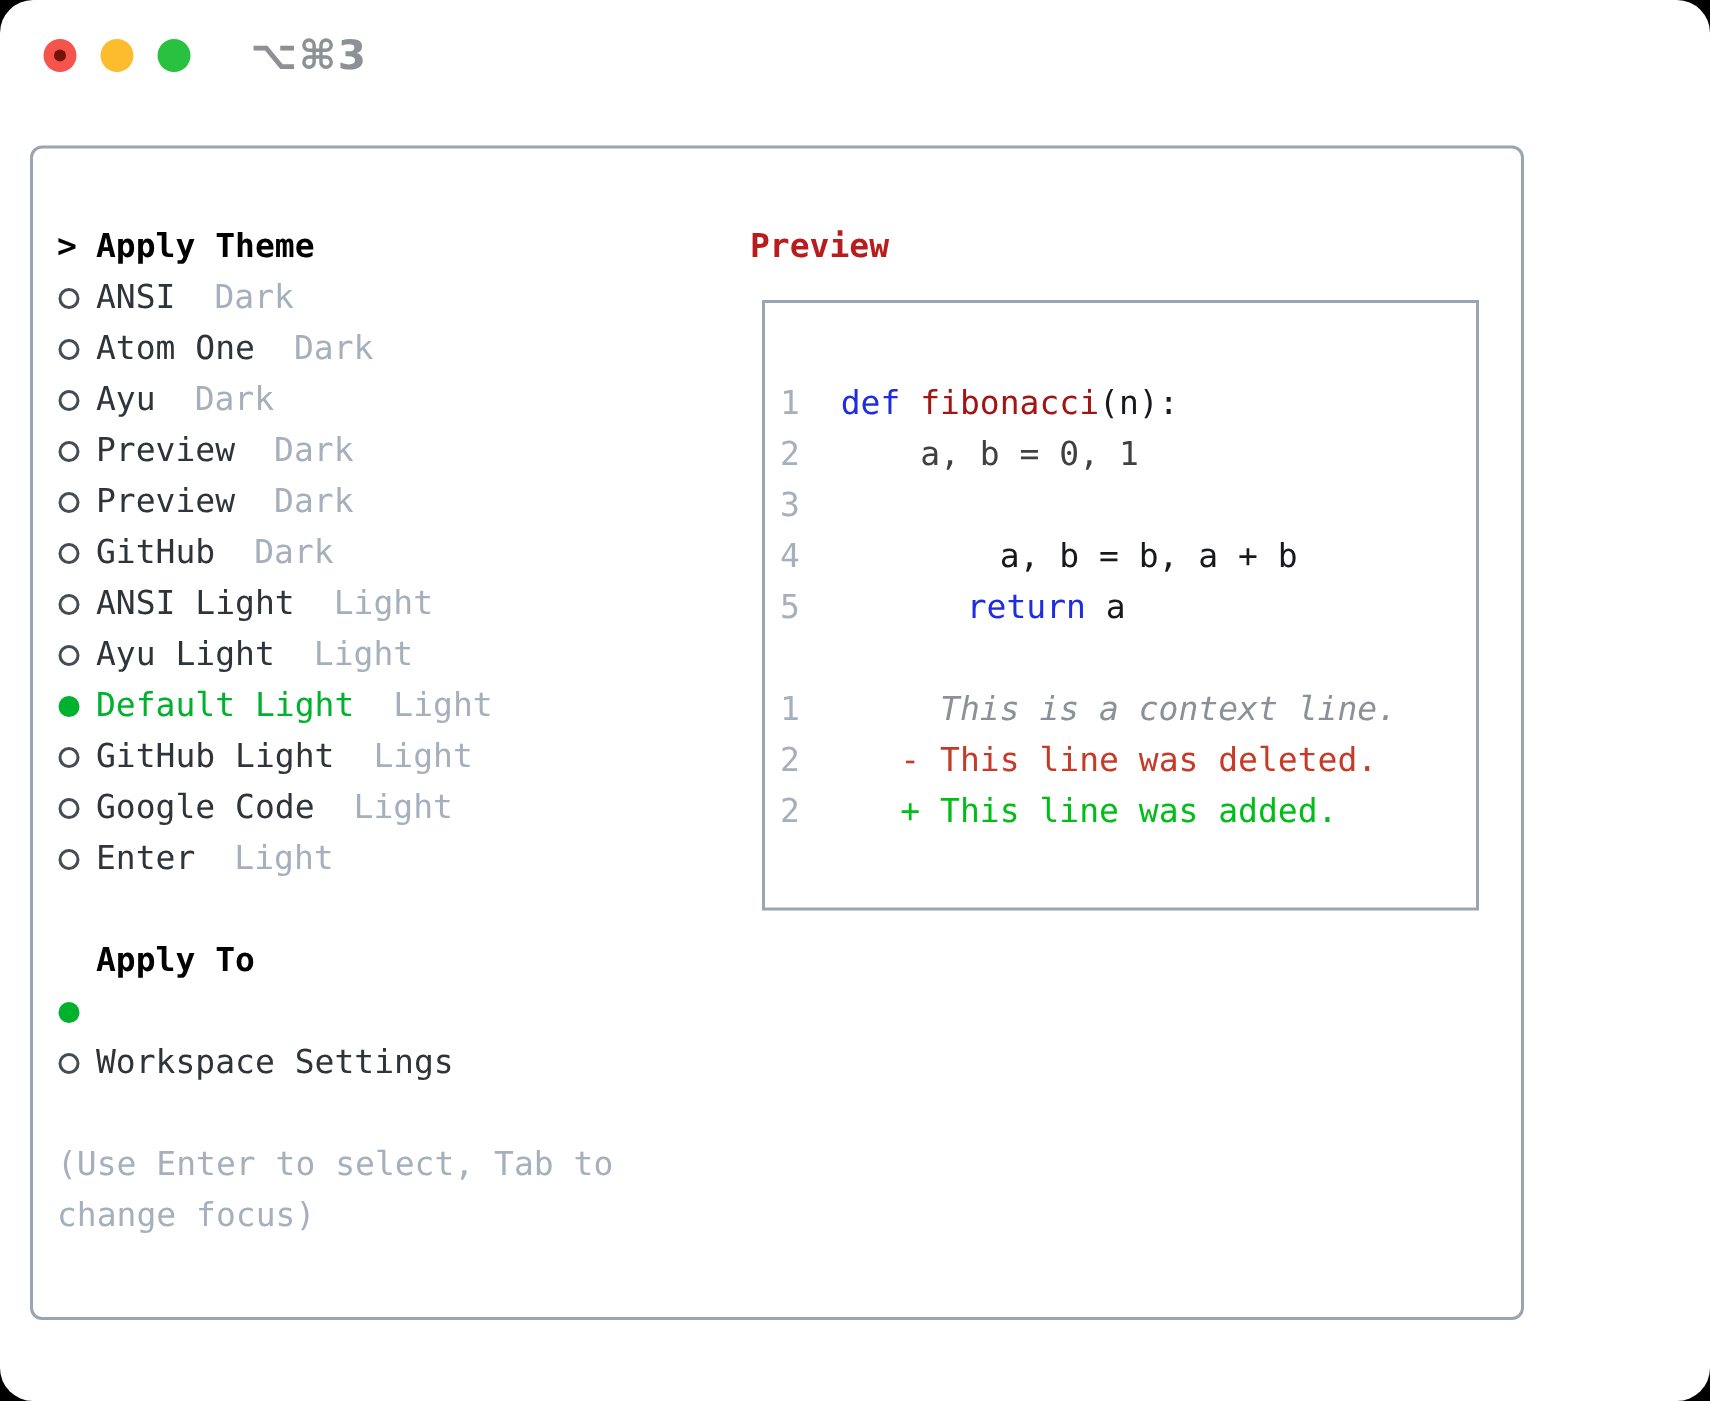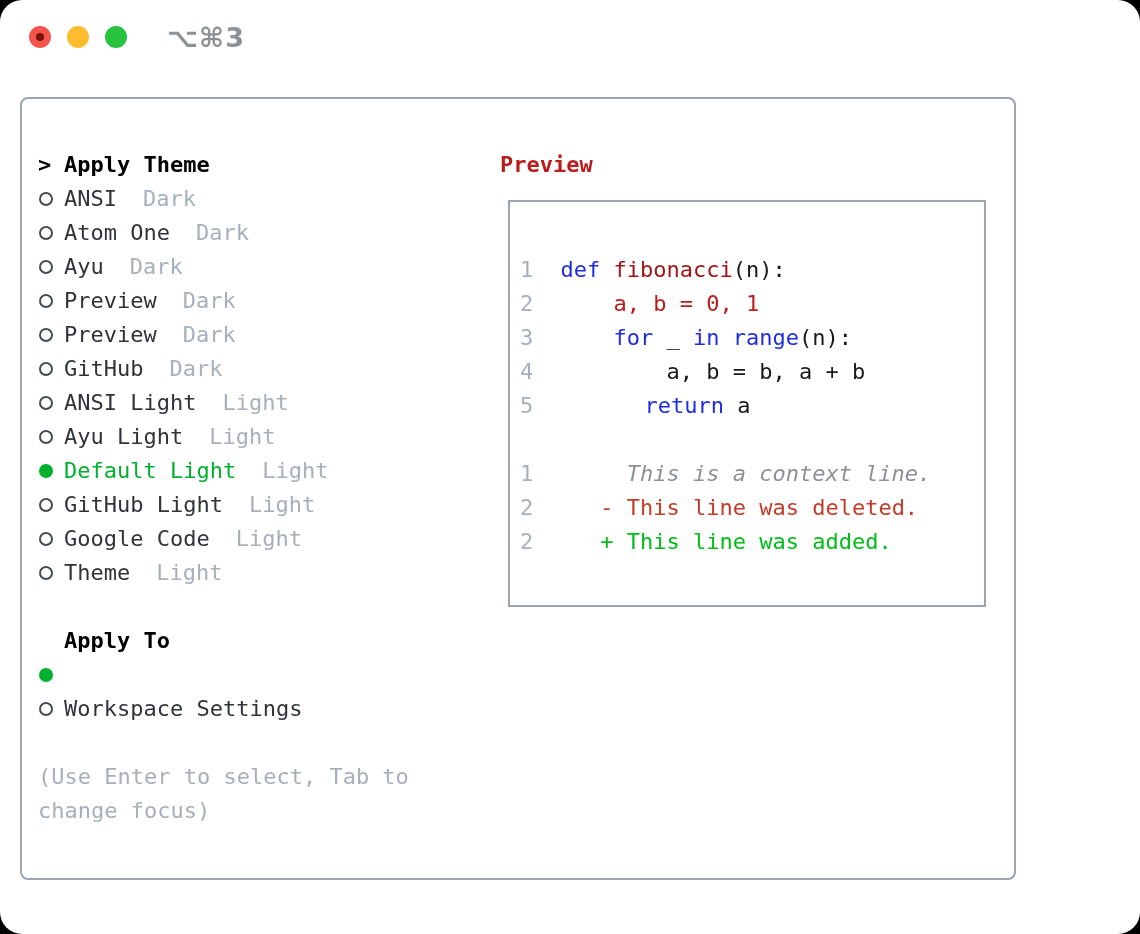--- a/index.html
+++ b/index.html
@@ -129,21 +129,21 @@
         <span class="opt-name">GitHub Light</span>
         <span class="opt-variant">Light</span>
       </div>
       <div class="row opt">
         <span class="marker-col"><span class="radio"></span></span>
         <span class="opt-name">Google Code</span>
         <span class="opt-variant">Light</span>
       </div>
       <div class="row opt">
         <span class="marker-col"><span class="radio"></span></span>
-        <span class="opt-name">Theme</span>
+        <span class="opt-name">Enter</span>
         <span class="opt-variant">Light</span>
       </div>
 
       <div class="spacer"></div>
 
       <div class="row">
         <span class="marker-col"></span>
         <span class="heading">Apply To</span>
       </div>
       <div class="row opt selected">
@@ -163,25 +163,24 @@
     <div class="right-col">
       <div class="preview-heading">Preview</div>
 
       <div class="preview-box">
         <div class="cl">
           <span class="ln">1</span>
           <span class="ct"><span style="color: rgb(23, 25, 28);">  </span><span style="color: rgb(31, 44, 224);">def </span><span style="color: rgb(163, 21, 21);">fibonacci</span><span style="color: rgb(23, 25, 28);">(n):</span></span>
         </div>
         <div class="cl">
           <span class="ln">2</span>
-          <span class="ct"><span style="color: #b91c1c;">      a, b = 0, 1</span></span>
+          <span class="ct"><span style="color: #404040;">      a, b = 0, 1</span></span>
         </div>
         <div class="cl">
           <span class="ln">3</span>
-          <span class="ct"><span style="color: rgb(23, 25, 28);">      </span><span style="color: rgb(31, 44, 224);">for</span><span style="color: rgb(23, 25, 28);"> _ </span><span style="color: rgb(31, 44, 224);">in</span><span style="color: rgb(23, 25, 28);"> </span><span style="color: rgb(31, 44, 224);">range</span><span style="color: rgb(23, 25, 28);">(n):</span></span>
         </div>
         <div class="cl">
           <span class="ln">4</span>
           <span class="ct"><span style="color: rgb(23, 25, 28);">          a, b = b, a + b</span></span>
         </div>
         <div class="cl">
           <span class="ln">5</span>
           <span class="ct"><span style="color: rgb(23, 25, 28);">      </span><span style="color: rgb(31, 44, 224); margin-left: 31px;">return</span><span style="color: rgb(23, 25, 28);"> a</span></span>
         </div>
 

